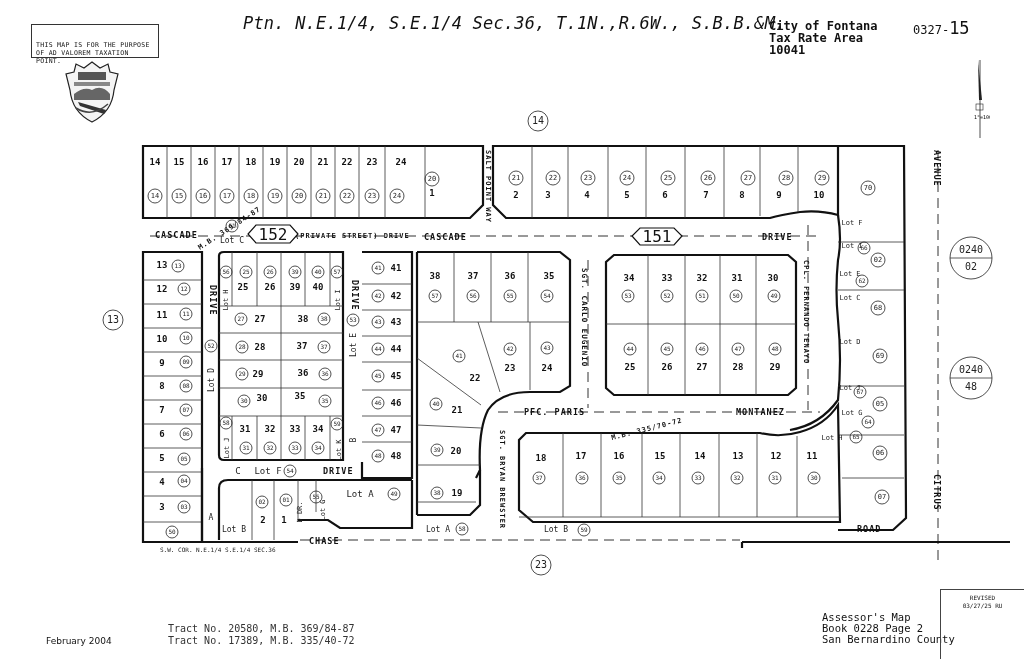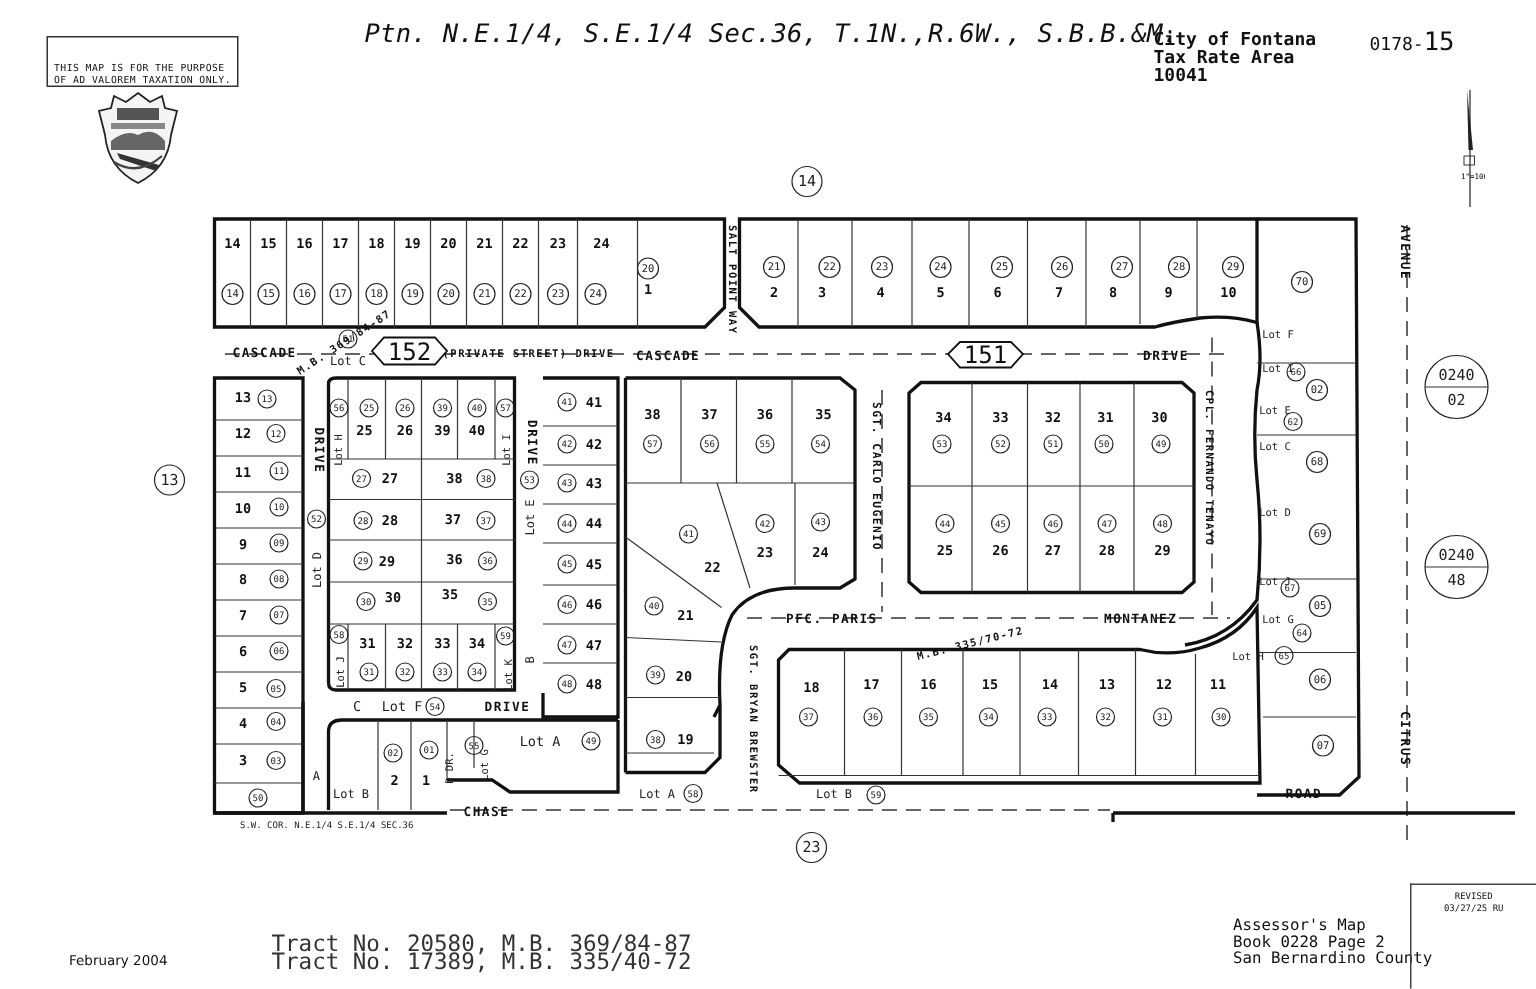--- a/index.html
+++ b/index.html
@@ -6,52 +6,52 @@
   body{width:1024px;height:659px;position:relative;overflow:hidden;font-family:"DejaVu Sans Mono","Liberation Mono",monospace;color:#111;}
   .abs{position:absolute;}
   .disclaimer{left:31px;top:24px;width:128px;height:22px;border:1px solid #333;font-size:6.5px;line-height:8px;padding:16px 4px;box-sizing:border-box;letter-spacing:0.3px;}
   .title{left:243px;top:13px;font-size:17px;font-family:"DejaVu Sans Mono",monospace;letter-spacing:0.2px;font-style:italic;}
   .city{left:769px;top:20px;font-size:12px;line-height:12px;font-weight:bold;}
   .mapno{left:913px;top:18px;font-size:12px;}
   .mapno .big{font-size:17px;}
   .seal{left:64px;top:60px;width:56px;height:64px;}
   .scale{left:960px;top:60px;width:30px;height:80px;}
   .footer-date{left:46px;top:636px;font-size:9px;font-family:"DejaVu Sans",sans-serif;font-weight:normal;}
-  .tracts{left:181px;top:623px;font-size:15px;line-height:12px;color:#333;}
+  .tracts{left:168px;top:623px;font-size:10px;line-height:12px;color:#333;}
   .assessor{left:774px;top:612px;font-size:10.5px;line-height:11px;margin-left:48px;}
   .revised{left:940px;top:589px;width:84px;height:70px;border-left:1px solid #444;border-top:1px solid #444;font-size:6px;line-height:8px;text-align:center;padding-top:4px;box-sizing:border-box;}
   svg text{font-family:"DejaVu Sans Mono","Liberation Mono",monospace;}
 </style>
 </head>
 <body>
 
 <div class="abs disclaimer">
   <div>THIS MAP IS FOR THE PURPOSE</div>
-  <div>OF AD VALOREM TAXATION ONLY.</div>
+  <div>OF AD VALOREM TAXATION POINT.</div>
 </div>
 
 <svg class="abs seal" viewBox="0 0 56 64">
   <path d="M28 2 L36 8 L44 4 L46 12 L54 14 L50 30 Q48 52 28 62 Q8 52 6 30 L2 14 L10 12 L12 4 L20 8 Z" fill="#f4f4f4" stroke="#222" stroke-width="1.2"></path>
   <rect x="14" y="12" width="28" height="8" fill="#555"></rect>
   <rect x="10" y="22" width="36" height="4" fill="#888"></rect>
   <path d="M10 34 Q20 26 28 30 Q38 24 46 34 L46 40 L10 40 Z" fill="#666"></path>
   <path d="M14 42 L42 50 L40 54 L16 46 Z" fill="#333"></path>
   <path d="M12 48 Q28 58 44 44" fill="none" stroke="#444" stroke-width="1.5"></path>
 </svg>
 
 <div class="abs title">Ptn. N.E.1/4, S.E.1/4 Sec.36, T.1N.,R.6W., S.B.B.&amp;M.</div>
 
 <div class="abs city">
   <div>City of Fontana</div>
   <div>Tax Rate Area</div>
   <div>10041</div>
 </div>
 
 <div class="abs mapno">
-  <span>0178-</span><span class="big">15</span>
+  <span>0327-</span><span class="big">15</span>
 </div>
 
 <svg class="abs scale" viewBox="0 0 30 80">
   <path d="M18 0 L22 40 L19 40 Z" fill="#222"></path>
   <line x1="20" y1="0" x2="20" y2="78" stroke="#222" stroke-width="0.8"></line>
   <rect x="16" y="44" width="7" height="6" fill="none" stroke="#222" stroke-width="0.6"></rect>
   <text x="14" y="59" font-size="5">1"=100'</text>
 </svg>
 
 <svg class="abs" style="left:0;top:0;" width="1024" height="659" viewBox="0 0 1024 659">

